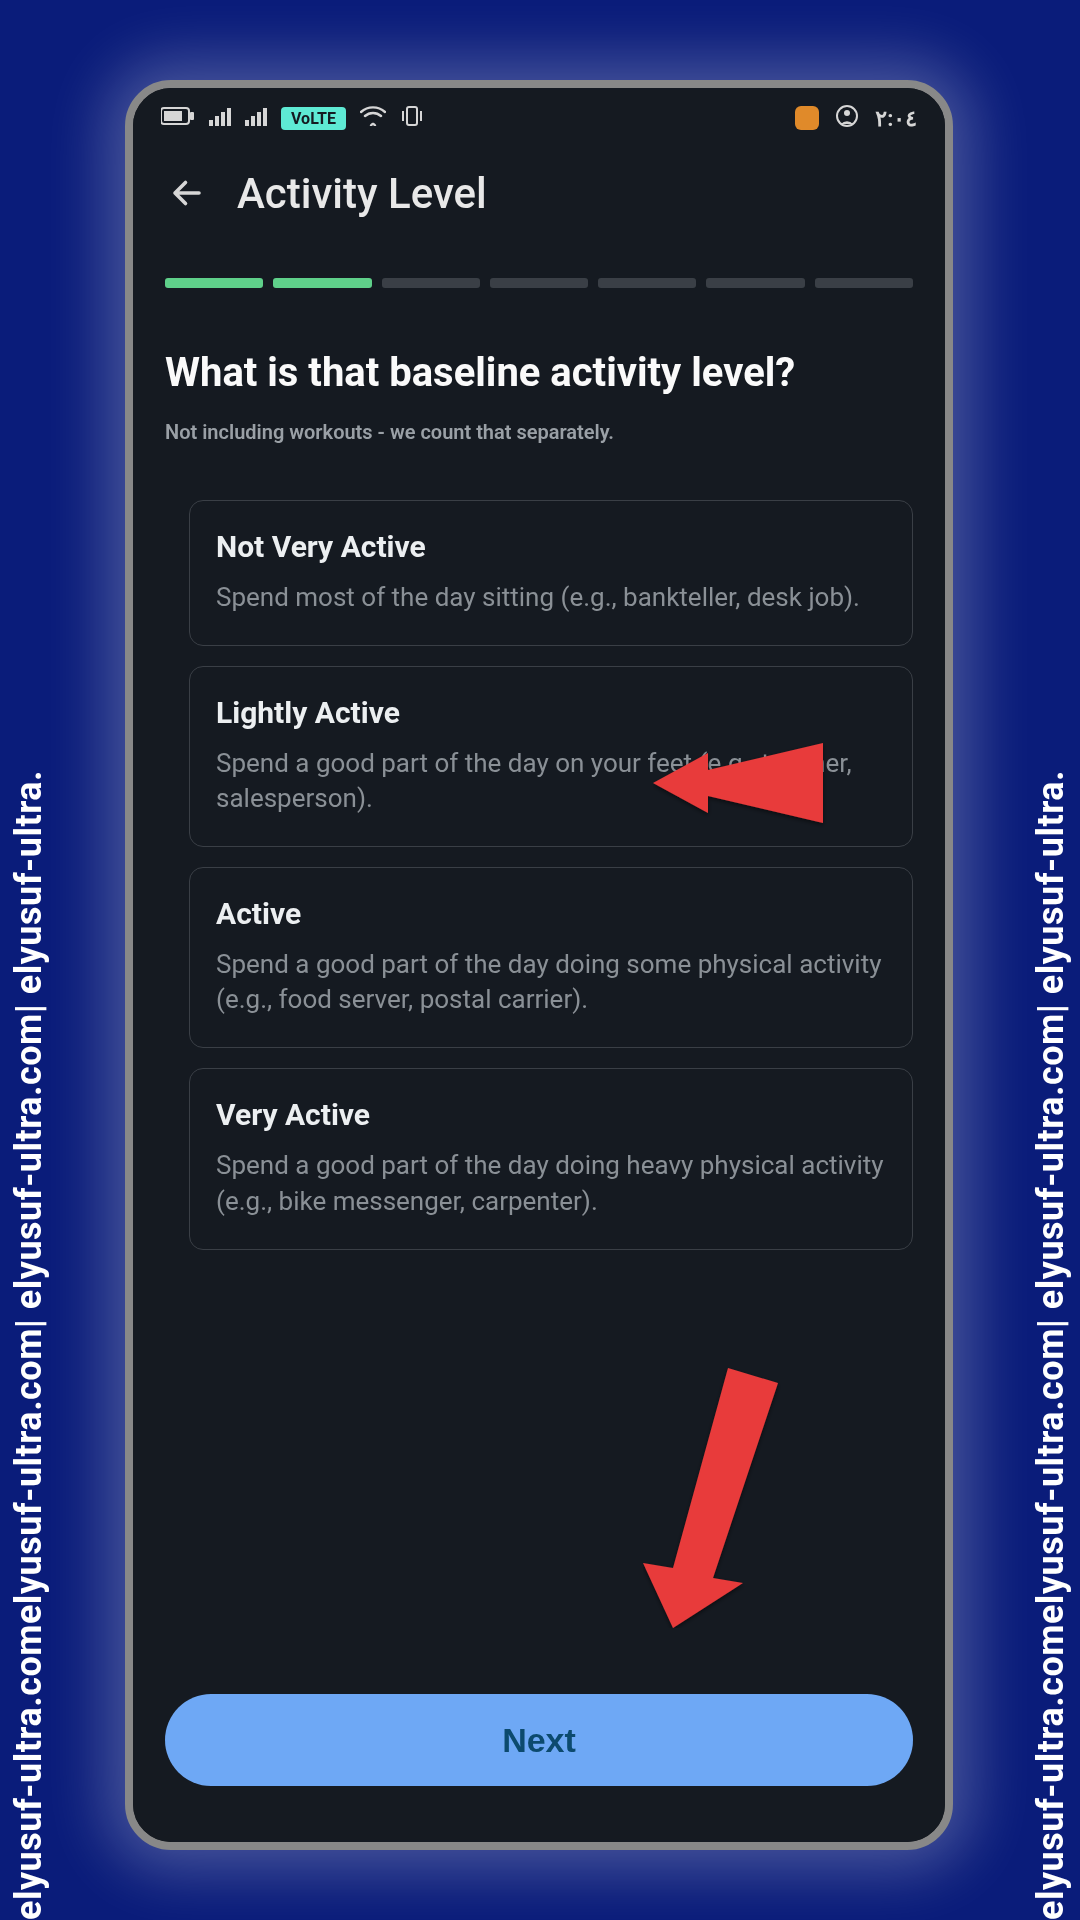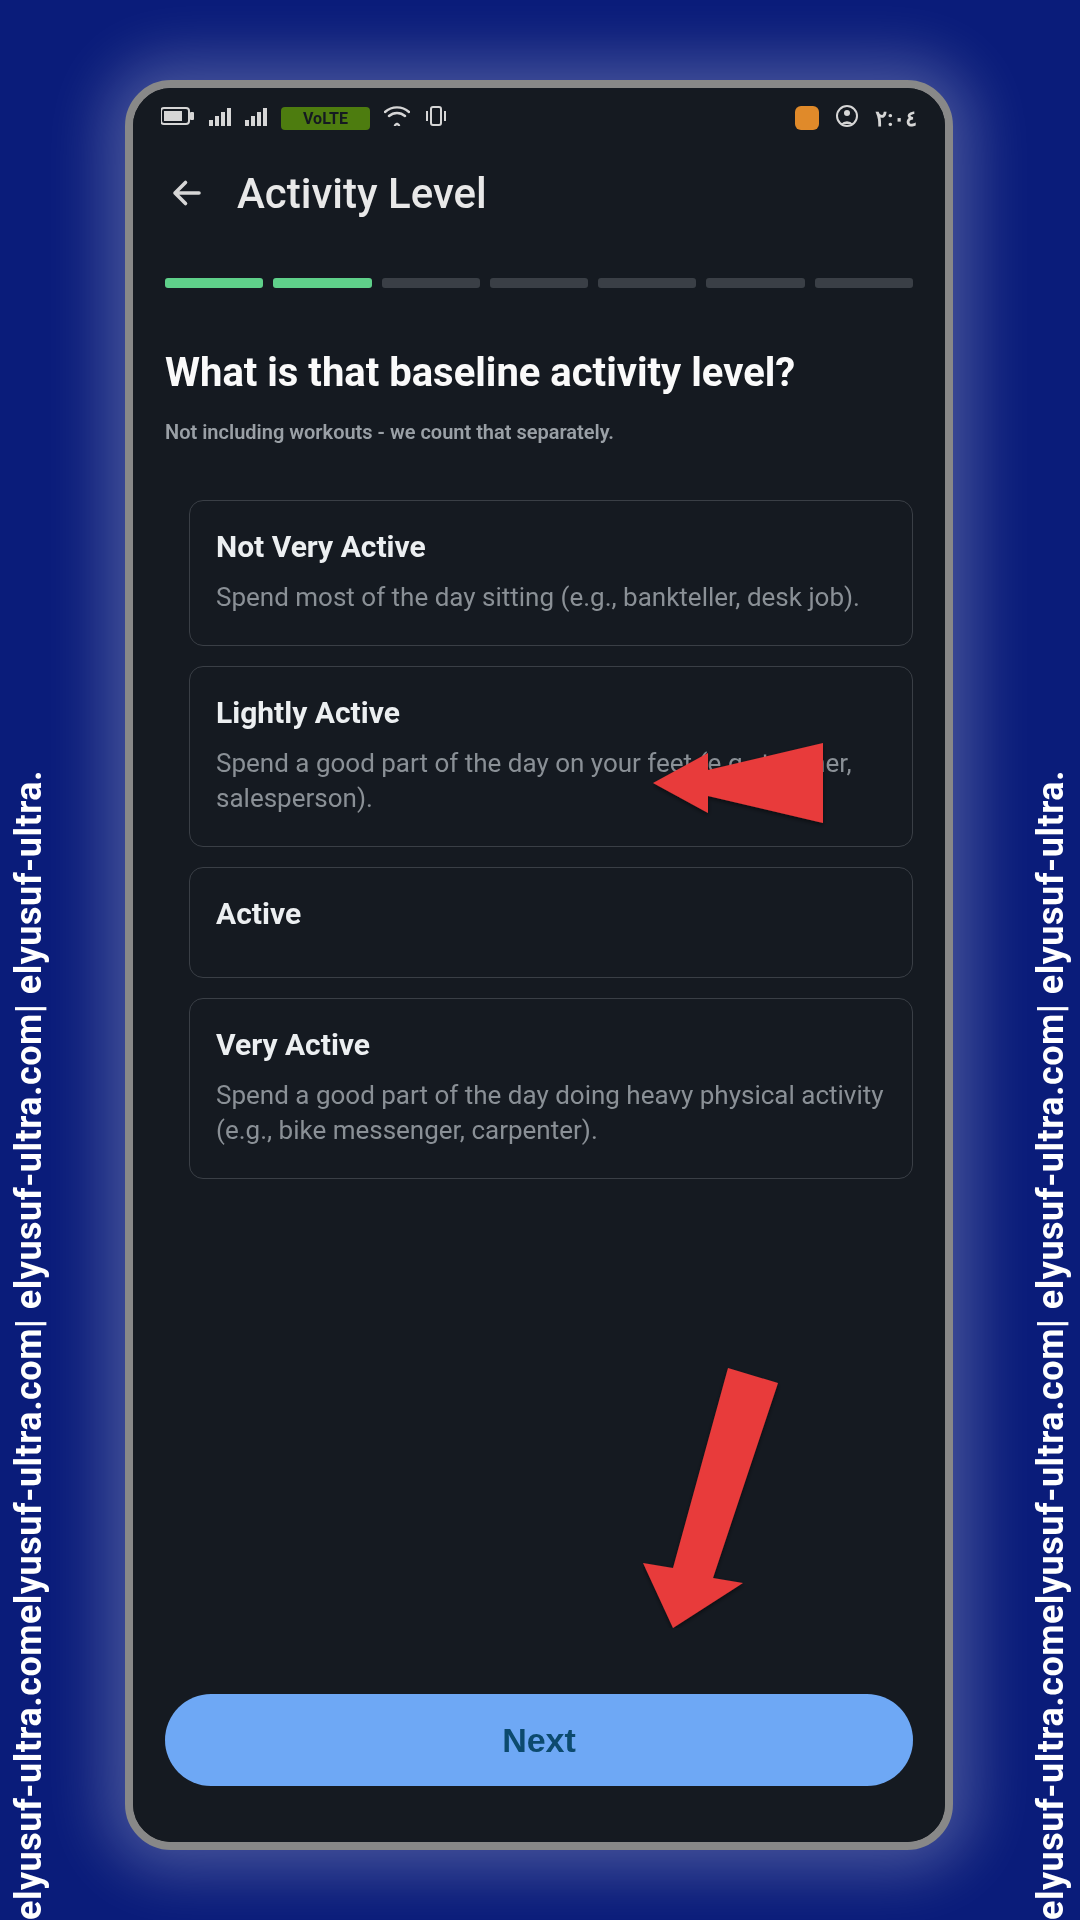--- a/index.html
+++ b/index.html
@@ -54,22 +54,22 @@
   align-items: center;
   justify-content: space-between;
   padding: 0 28px;
   color: #d6d6d6;
   font-size: 22px;
 }
 .status-left { display:flex; gap:14px; align-items:center; }
 .status-right { display:flex; gap:16px; align-items:center; }
 .status-icon { display:inline-block; }
 .status-badge {
-  background:#4d7c0f; color:#151a21; font-size:16px; font-weight:700;
-  padding:2px 22px; border-radius:4px;
+  background:#5eead4; color:#151a21; font-size:16px; font-weight:700;
+  padding:2px 10px; border-radius:4px;
 }
 .status-orange { width:24px; height:24px; background:#e08a2a; border-radius:6px; }
 
 .app-bar {
   height: 90px;
   display: flex;
   align-items: center;
   gap: 28px;
   padding: 0 32px;
 }
@@ -242,20 +242,21 @@
       <div class="option-card">
         <div class="option-title">Not Very Active</div>
         <div class="option-desc">Spend most of the day sitting (e.g., bankteller, desk job).</div>
       </div>
       <div class="option-card">
         <div class="option-title">Lightly Active</div>
         <div class="option-desc">Spend a good part of the day on your feet (e.g., teacher, salesperson).</div>
       </div>
       <div class="option-card">
         <div class="option-title">Active</div>
+        <div class="option-desc">Spend a good part of the day doing some physical activity (e.g., food server, postal carrier).</div>
       </div>
       <div class="option-card">
         <div class="option-title">Very Active</div>
         <div class="option-desc">Spend a good part of the day doing heavy physical activity (e.g., bike messenger, carpenter).</div>
       </div>
     </div>
 
     <div class="filler"></div>
 
     <button class="next-button">

